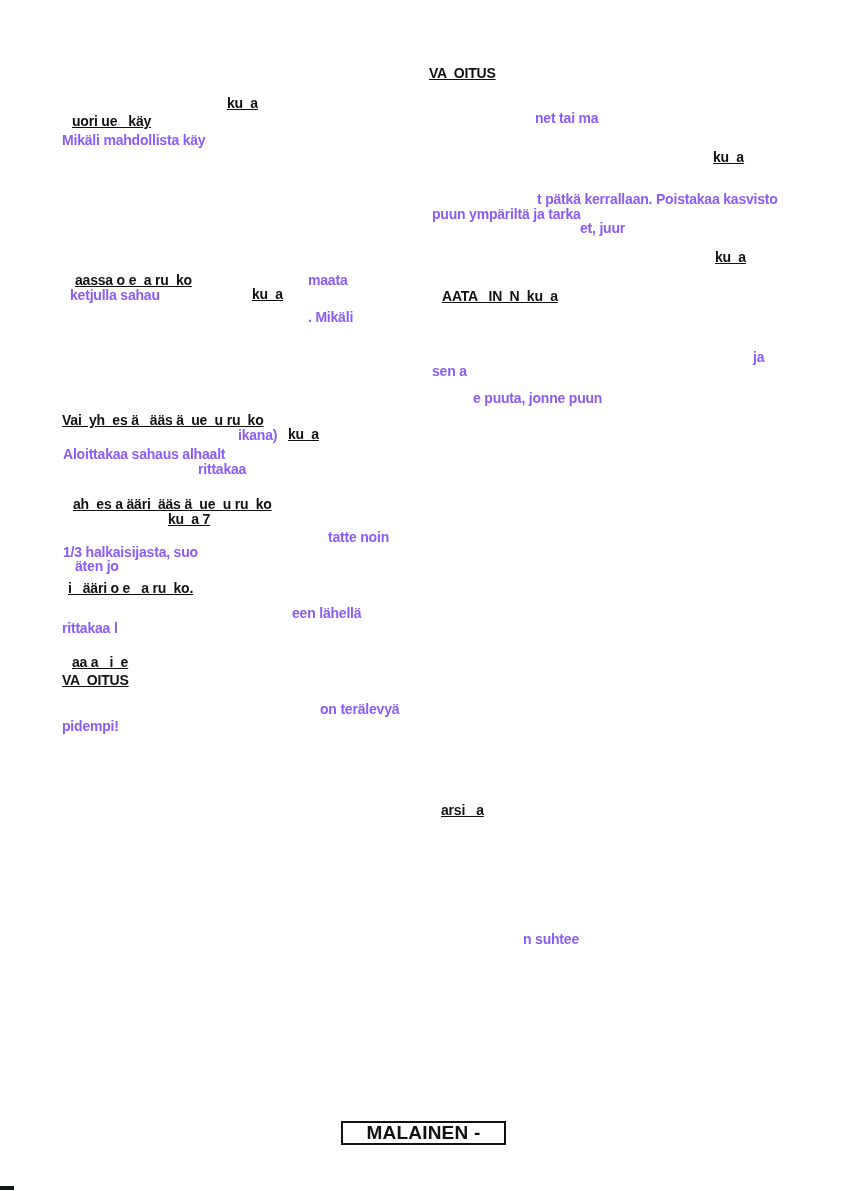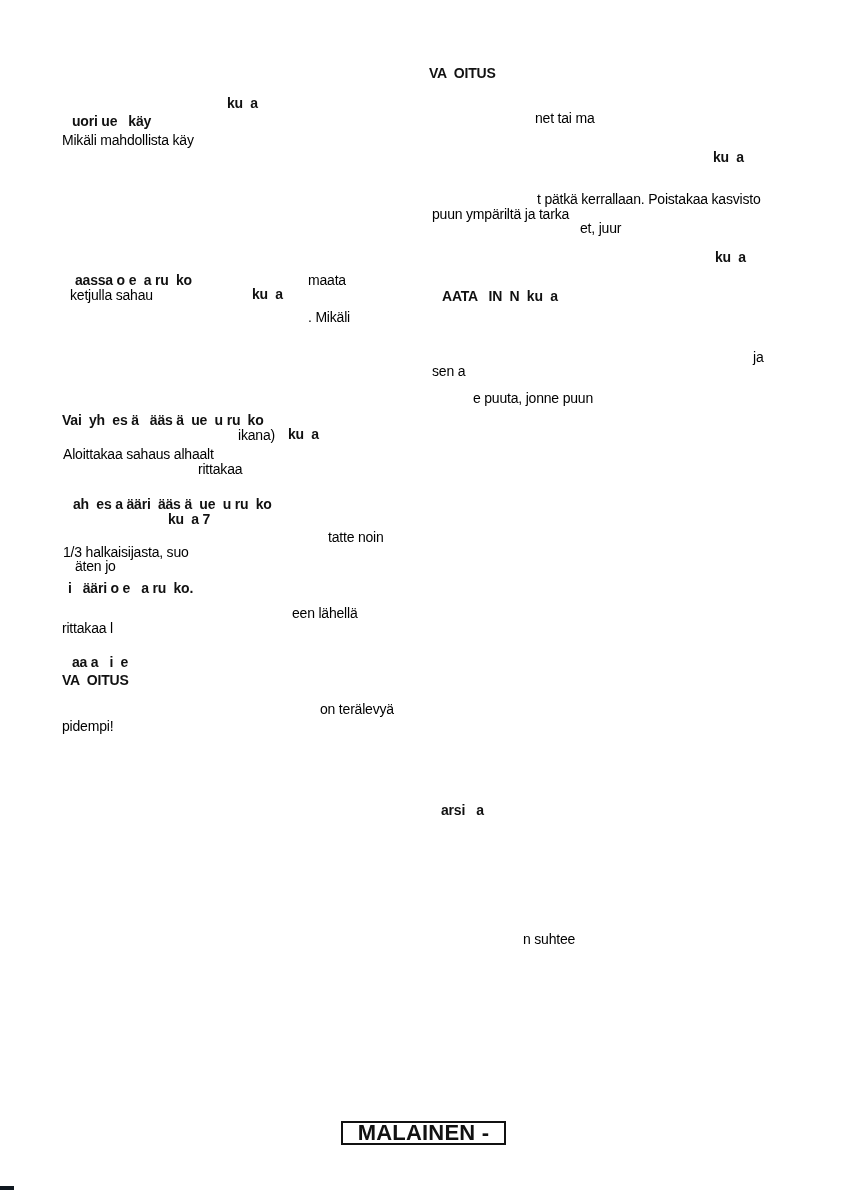--- a/index.html
+++ b/index.html
@@ -10,35 +10,36 @@
     background:#ffffff;
     overflow:hidden;
     font-family:"Liberation Sans","DejaVu Sans",sans-serif;
   }
   .frag{
     position:absolute;
     white-space:pre;
     font-size:14px;
     line-height:15px;
     letter-spacing:-0.2px;
-    color:#000000;
+    color:#8b5cf6;
+    font-weight:bold;
   }
-  .b{font-weight:bold;color:#111;}
+  .b{font-weight:bold;color:#111;text-decoration:underline;}
   .tight{letter-spacing:-1.2px;}
   .footer-box{
     position:absolute;
     left:341px;top:1121px;
     width:165px;height:24px;
     border:2px solid #111;
     box-sizing:border-box;
     display:flex;align-items:center;justify-content:center;
   }
   .footer-label{
     font-weight:bold;
-    font-size:22px;
+    font-size:19px;
     letter-spacing:0.2px;
     color:#111;
     white-space:pre;
   }
   .corner-speck{
     position:absolute;
     left:0;top:1186px;
     width:14px;height:4px;
     background:#101820;
   }

